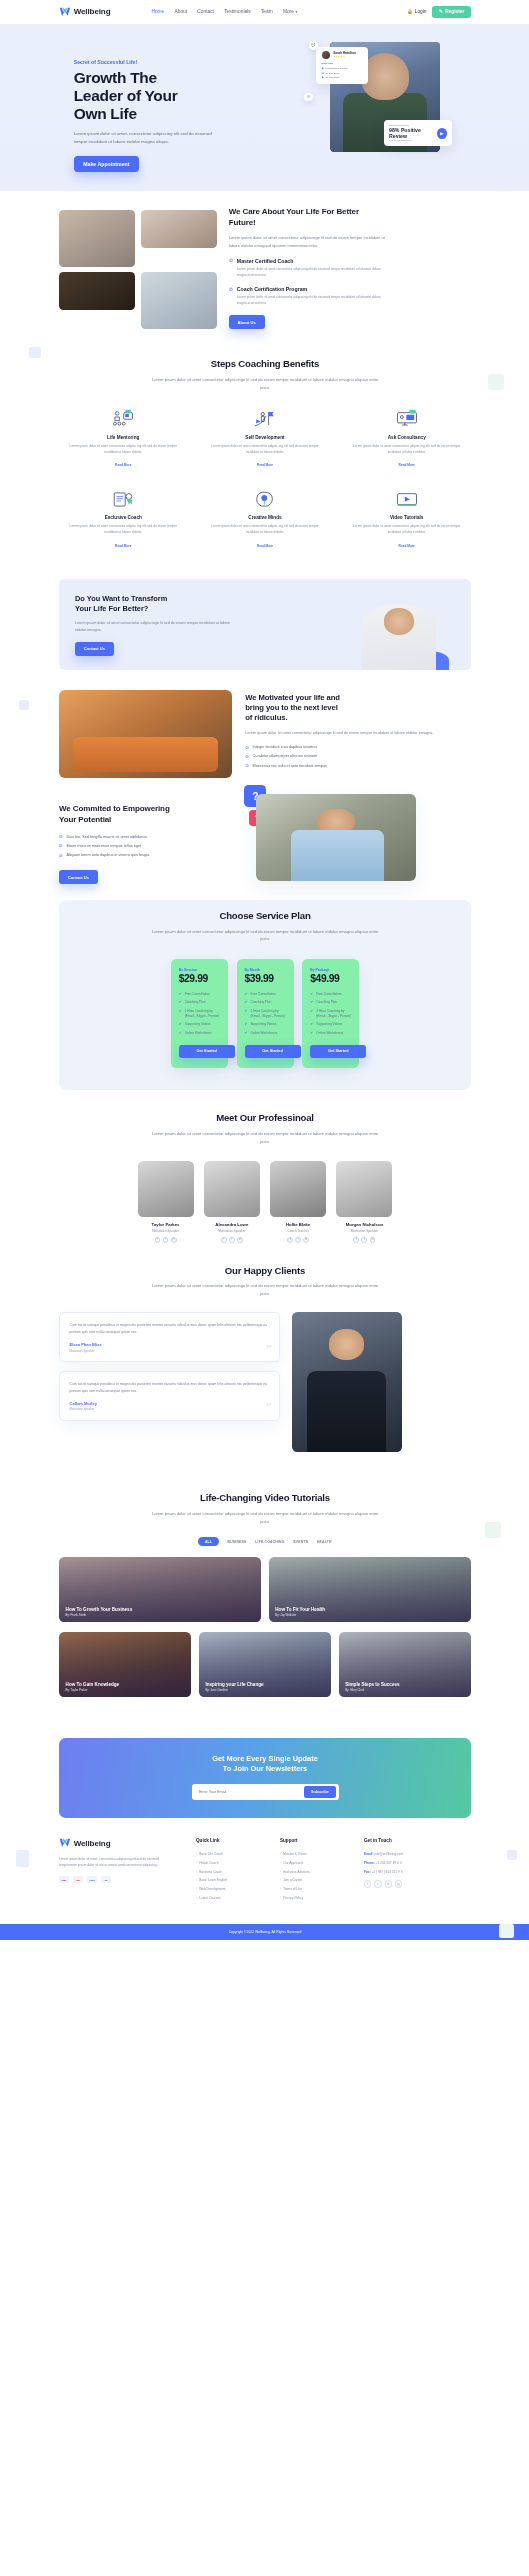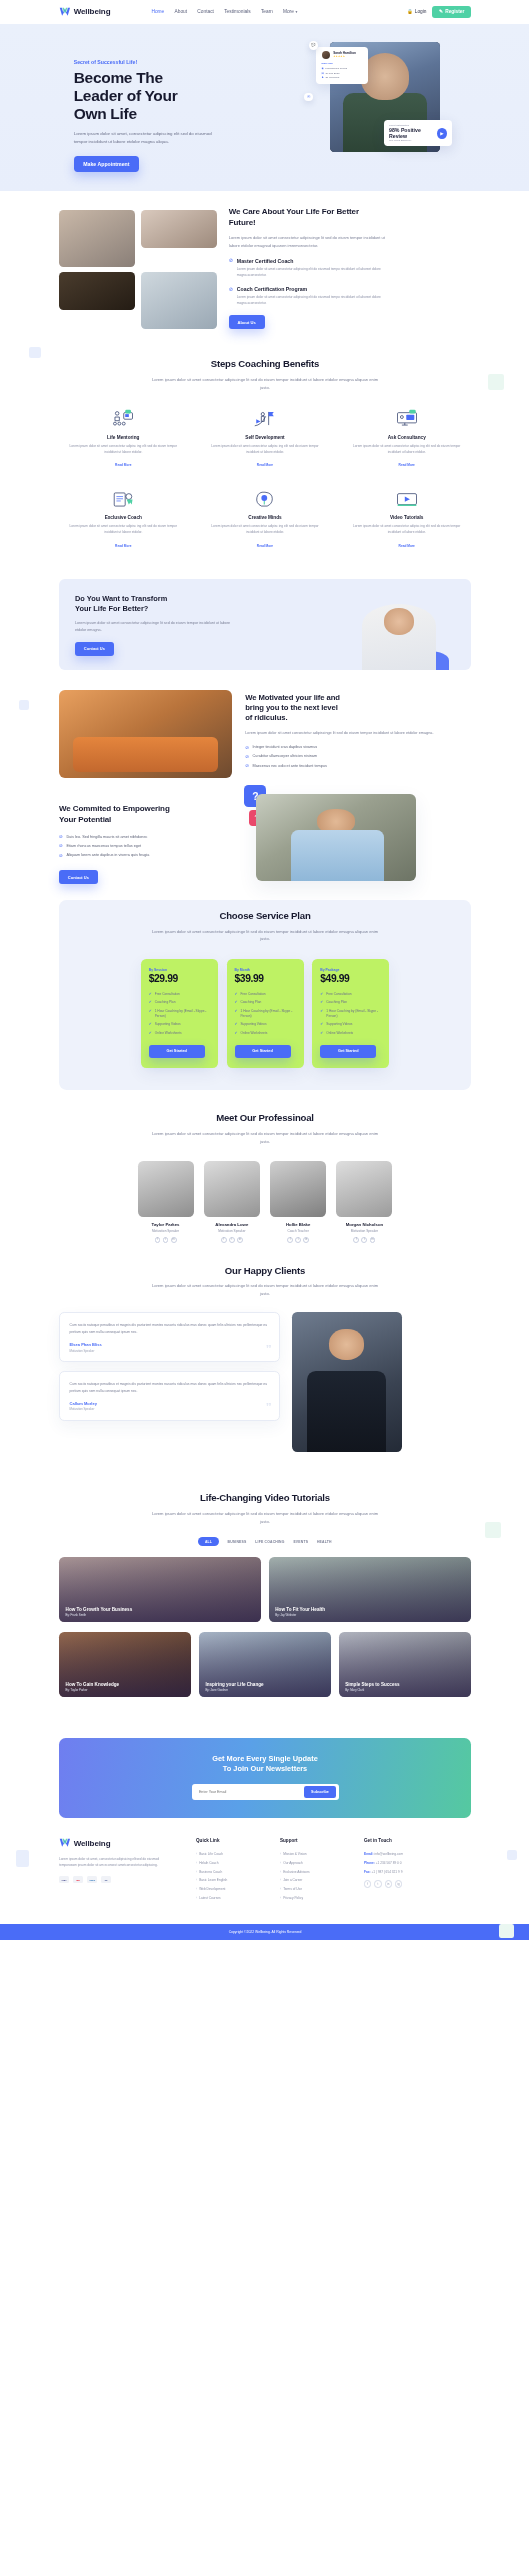--- a/index.html
+++ b/index.html
@@ -209,21 +209,21 @@
   .qmark2 {
     position:absolute; left:-7.4px; top:16px; width:16px; height:16px; border-radius:3.7px;
     background:#ef4a6b; color:#fff; font-size:8px; font-weight:800;
     display:flex; align-items:center; justify-content:center;
   }
 
   
   .pricing-wrap { background:#eef2fb; border-radius:7.4px; padding:10px 0 22px; position:relative; overflow:hidden;}
   .plans { display:flex; gap:8.8px; justify-content:center; margin-top:16px; }
   .plan {
-    width:77px; background:#bef264; border-radius:5.2px; padding:8.8px 8px 10.3px;
+    width:57px; background:#86efac; border-radius:5.2px; padding:8.8px 8px 10.3px;
     box-shadow:0 5.9px 16px rgba(40,60,120,.07);
   }
   .plan .ptype { font-size:3.4px; color:#4a6cf7; font-weight:600; }
   .plan .pprice { font-size:10.3px; font-weight:800; color:#0f1222; letter-spacing:-0.4px; margin-top:1.5px;}
   .plan ul { list-style:none; margin-top:7.4px; }
   .plan li { font-size:3.2px; color:#6b7089; display:flex; gap:2.9px; margin-bottom:3.7px; line-height:1.5;}
   .plan li .dot { color:#4a6cf7; font-size:3.7px; line-height:1.3;}
   .btn-start {
     background:#4a6cf7; color:#fff; border:none; border-radius:2.9px; width:56px;
     font-size:3.8px; font-weight:700; padding:4.4px 0; margin-top:5.9px;
@@ -368,21 +368,21 @@
         <span>Register</span>
       </button>
     </div>
   </header>
 
   <section class="hero">
     <div class="container hero-inner">
       <div class="hero-left">
         <div class="eyebrow">Secret of Successful Life!</div>
         <h1 class="hero-title">
-          <span>Become The</span><br>
+          <span>Growth The</span><br>
           <span>Leader of Your</span><br>
           <span>Own Life</span>
         </h1>
         <p class="hero-desc">Lorem ipsum dolor sit amet, consectetur adipiscing elit sed do eiusmod tempor incididunt ut labore etdolor magna aliqua.</p>
         <button class="btn-primary">Make Appointment</button>
       </div>
 
       <div class="hero-right">
         <div class="dots-grid"></div>
         <div class="hero-photo">

